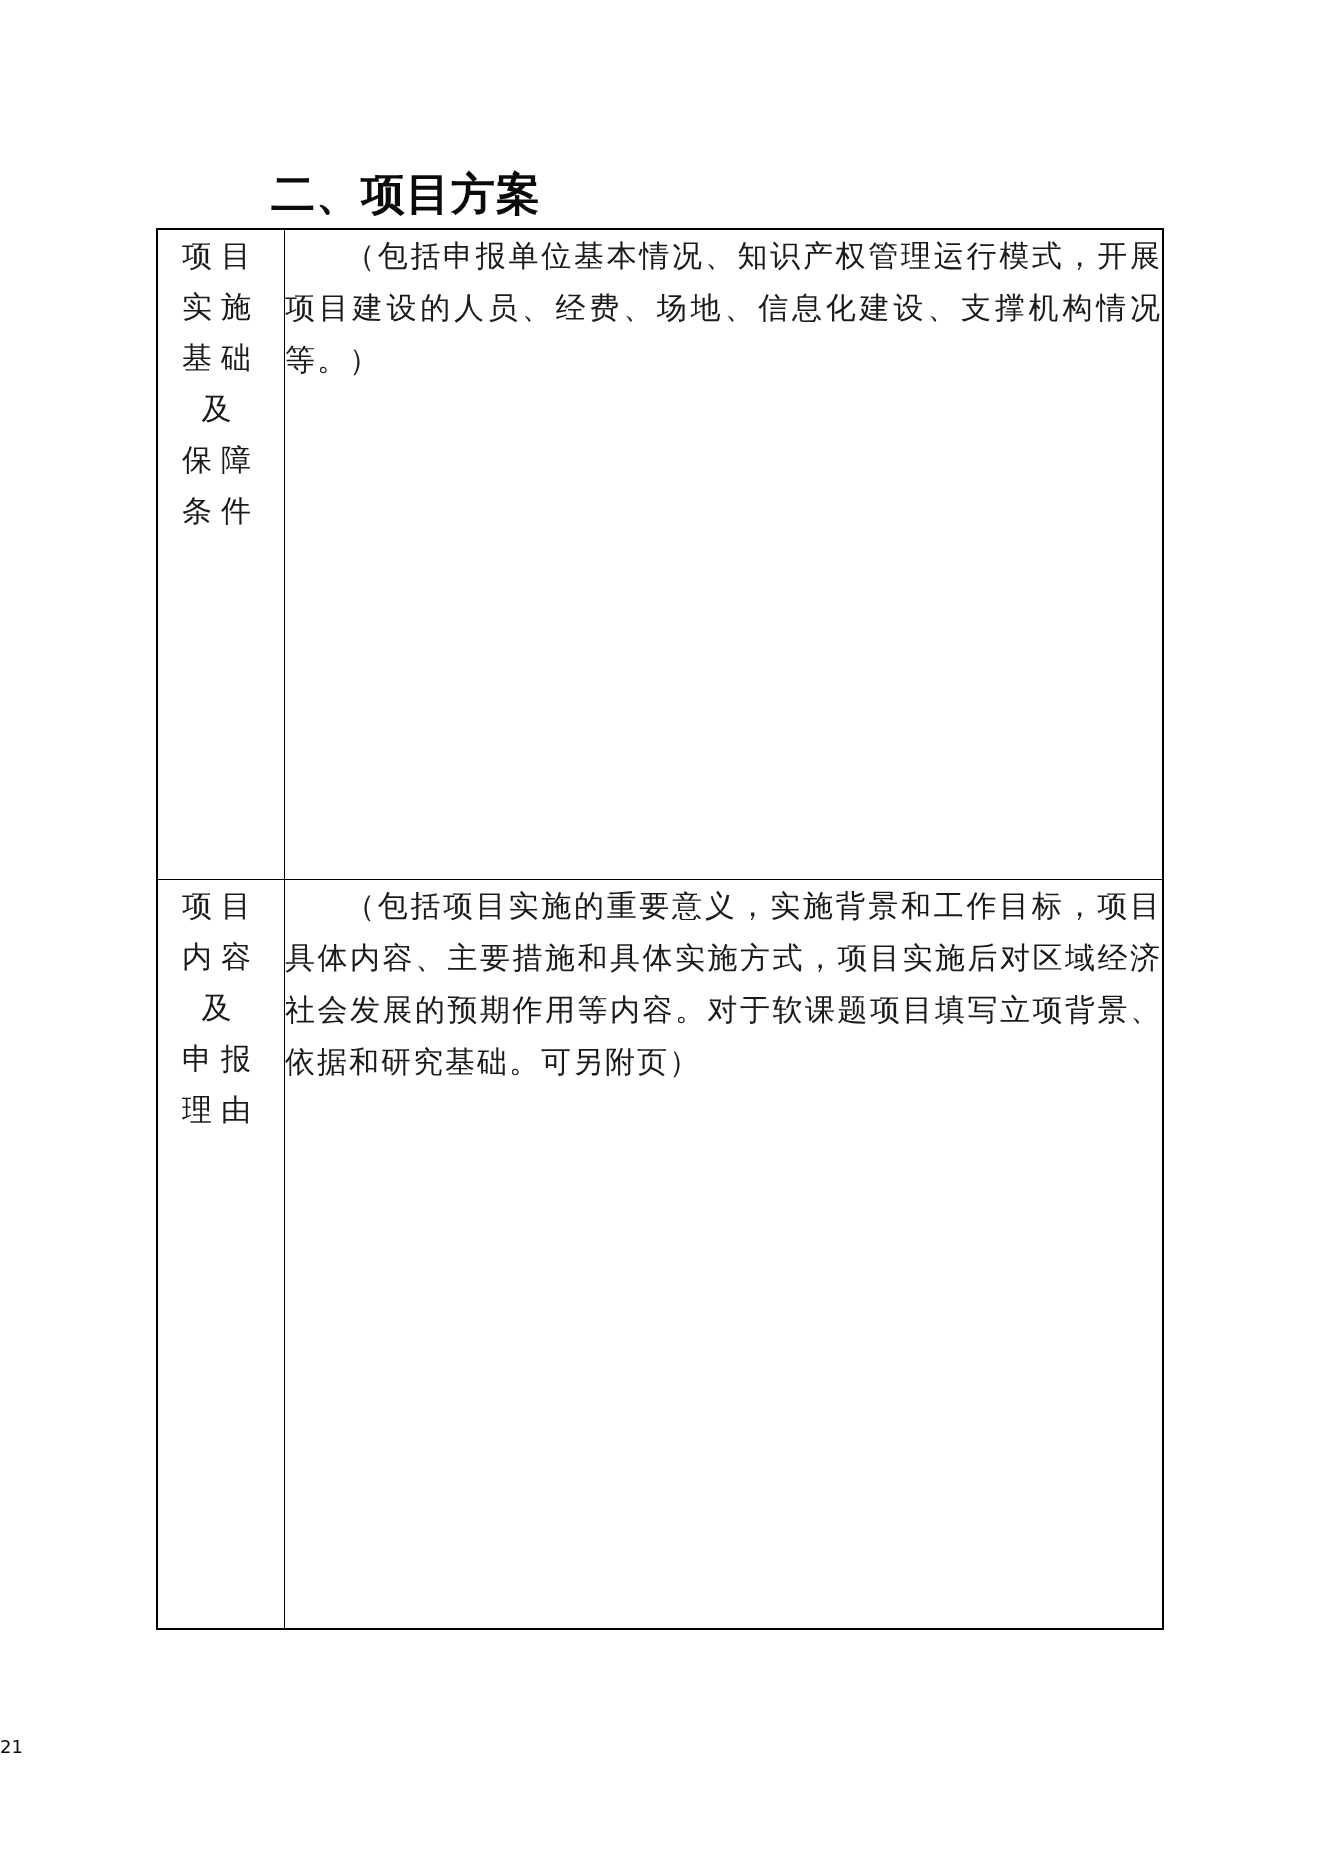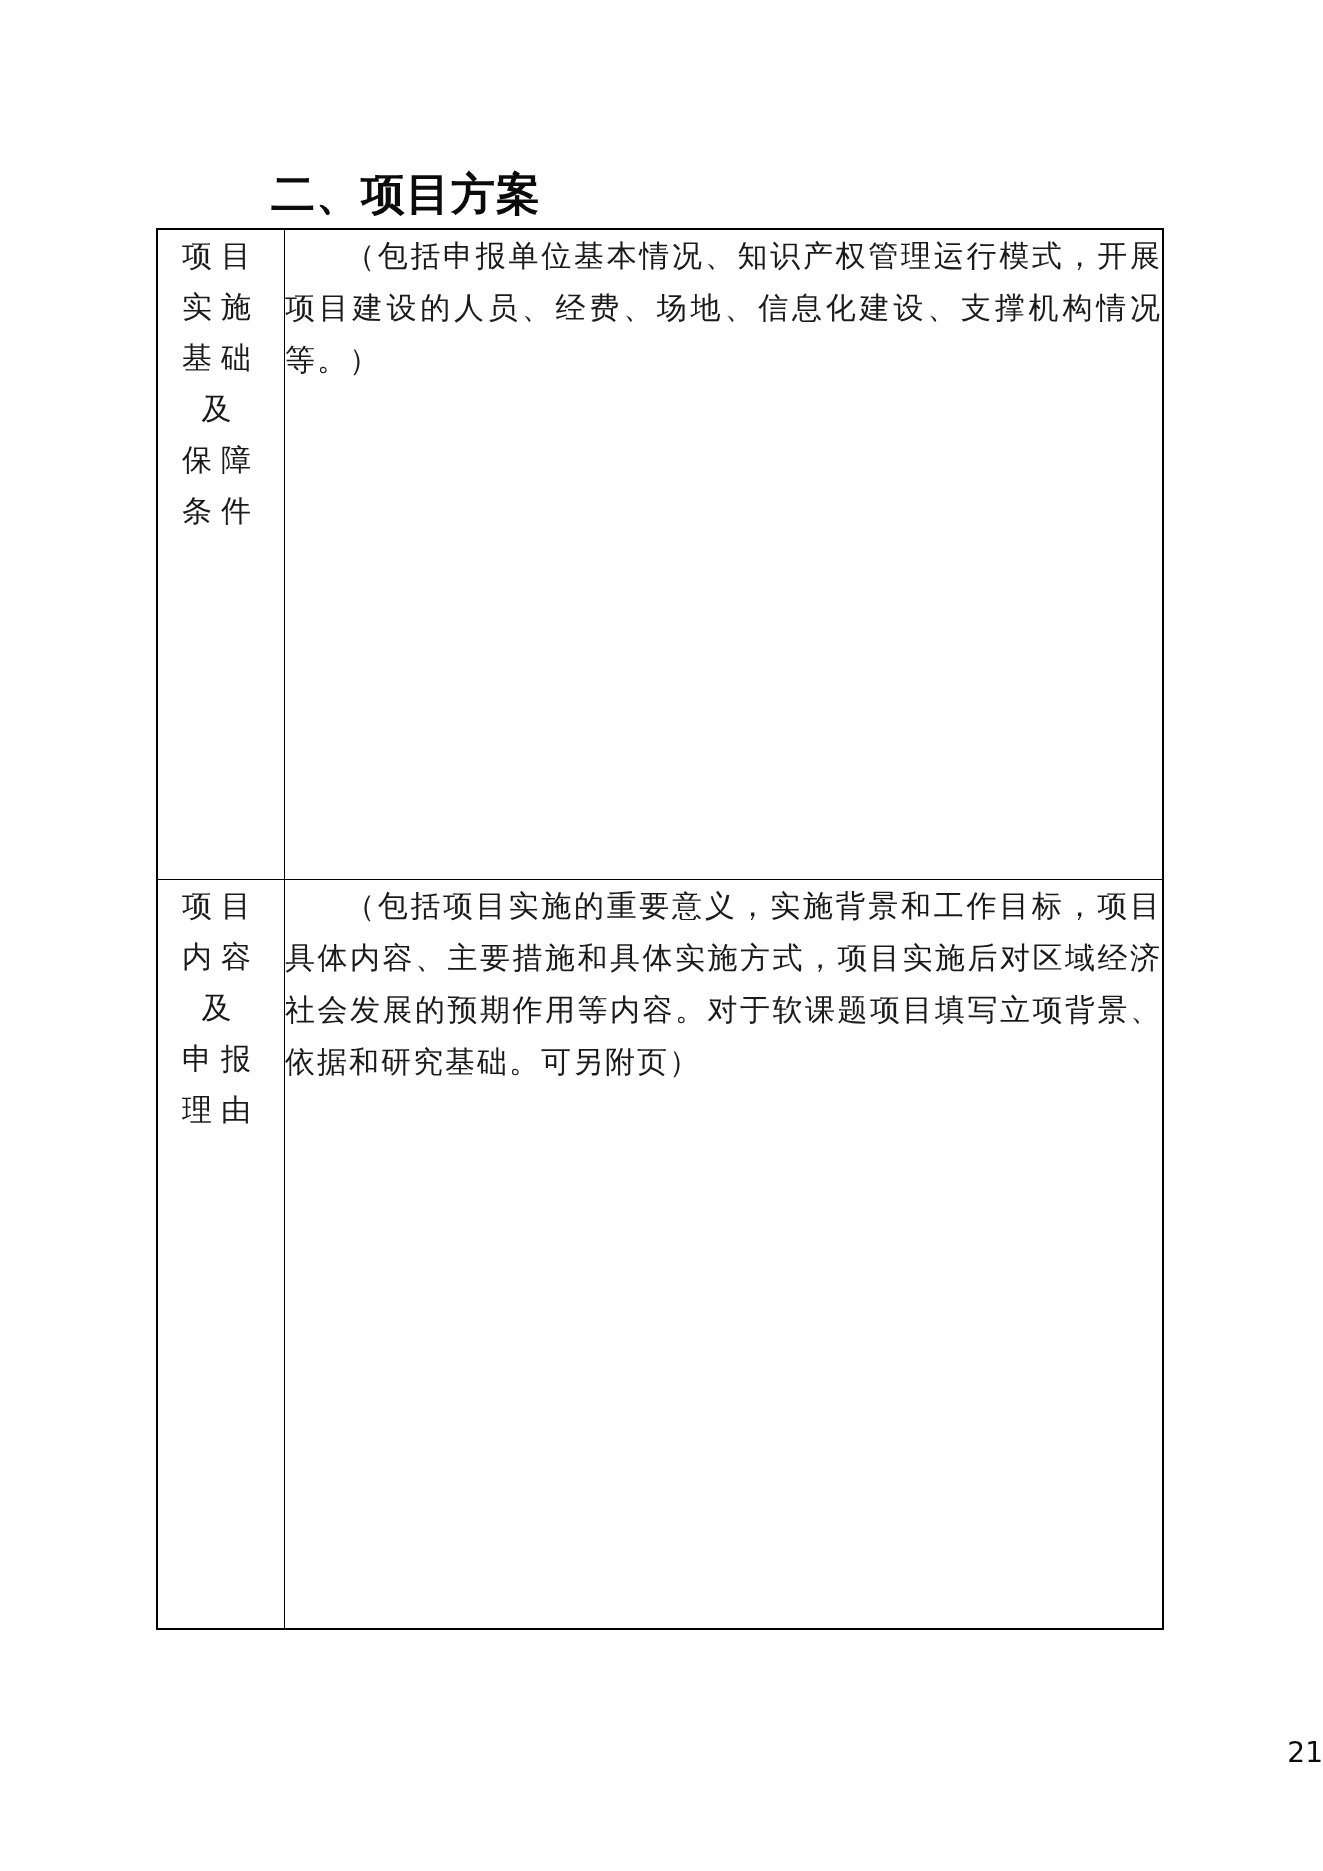--- a/index.html
+++ b/index.html
@@ -77,23 +77,23 @@
     text-justify: inter-ideograph;
     color: #1a1a1a;
   }
 
   
   .page-number {
     position: absolute;
     left: 0;
     right: 0;
     top: 1736px;
-    text-align: right;
+    text-align: left;
     font-family: "DejaVu Sans", sans-serif;
-    font-size: 28px;
+    font-size: 18px;
     color: #0b0b0b;
   }
 </style>
 </head>
 <body>
 
 <div>
 
   <h2 class="section-title">二、项目方案</h2>
 

